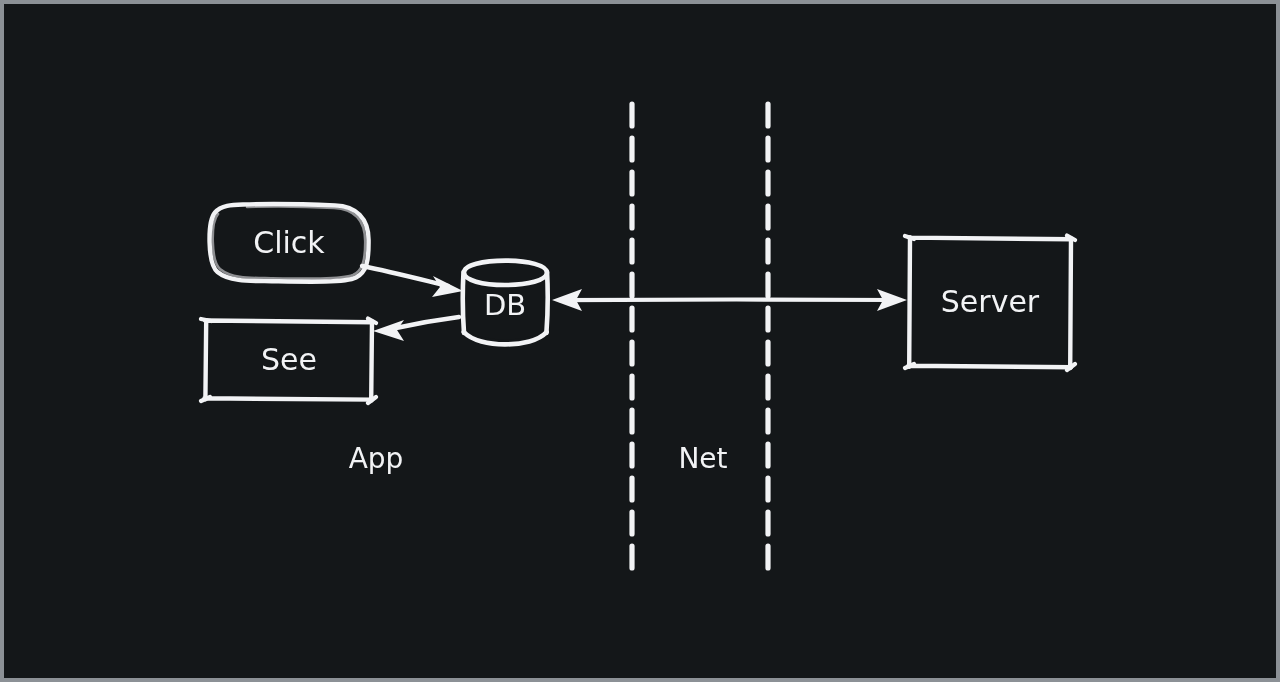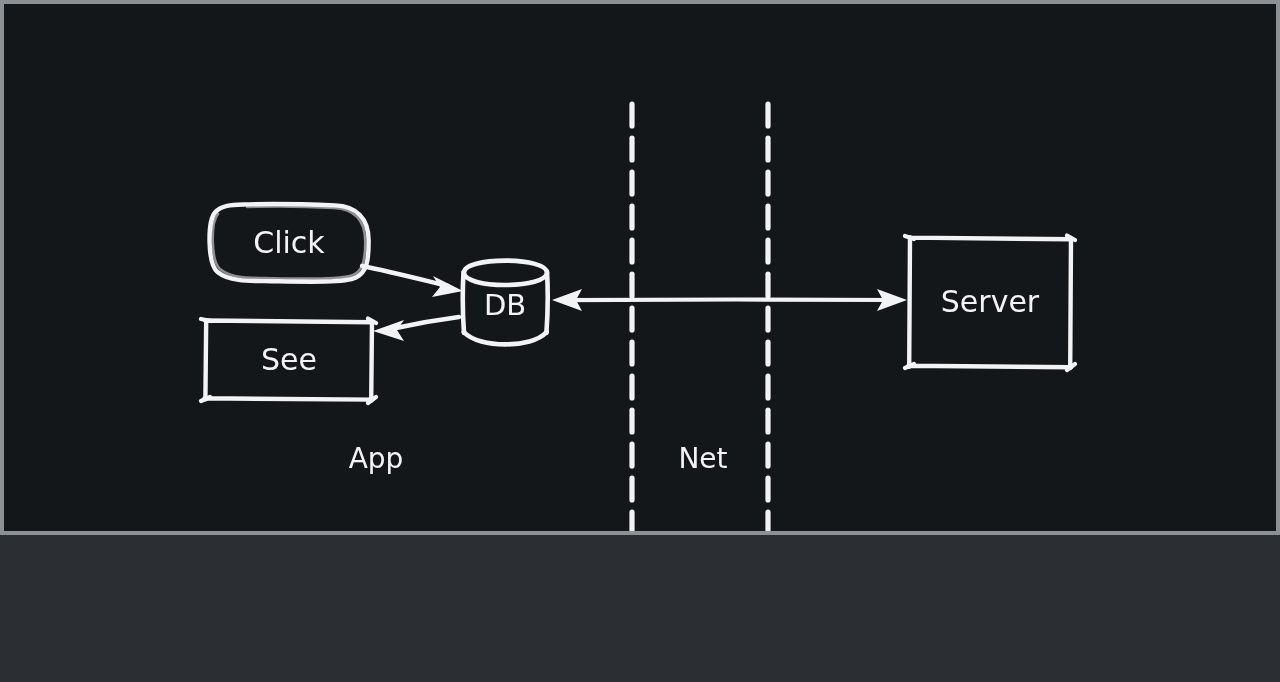--- a/index.html
+++ b/index.html
@@ -11,21 +11,21 @@
   body {
     width: 1280px;
     height: 682px;
     overflow: hidden;
     font-family: "DejaVu Sans", sans-serif;
   }
 
   #canvas-frame {
     position: relative;
     width: 1280px;
-    height: 535px;
+    height: 682px;
     box-sizing: border-box;
     border: 4px solid #8c9196;
     background: #141719;
     overflow: hidden;
   }
 
   #diagram-svg {
     position: absolute;
     left: 0;
     top: 0;

